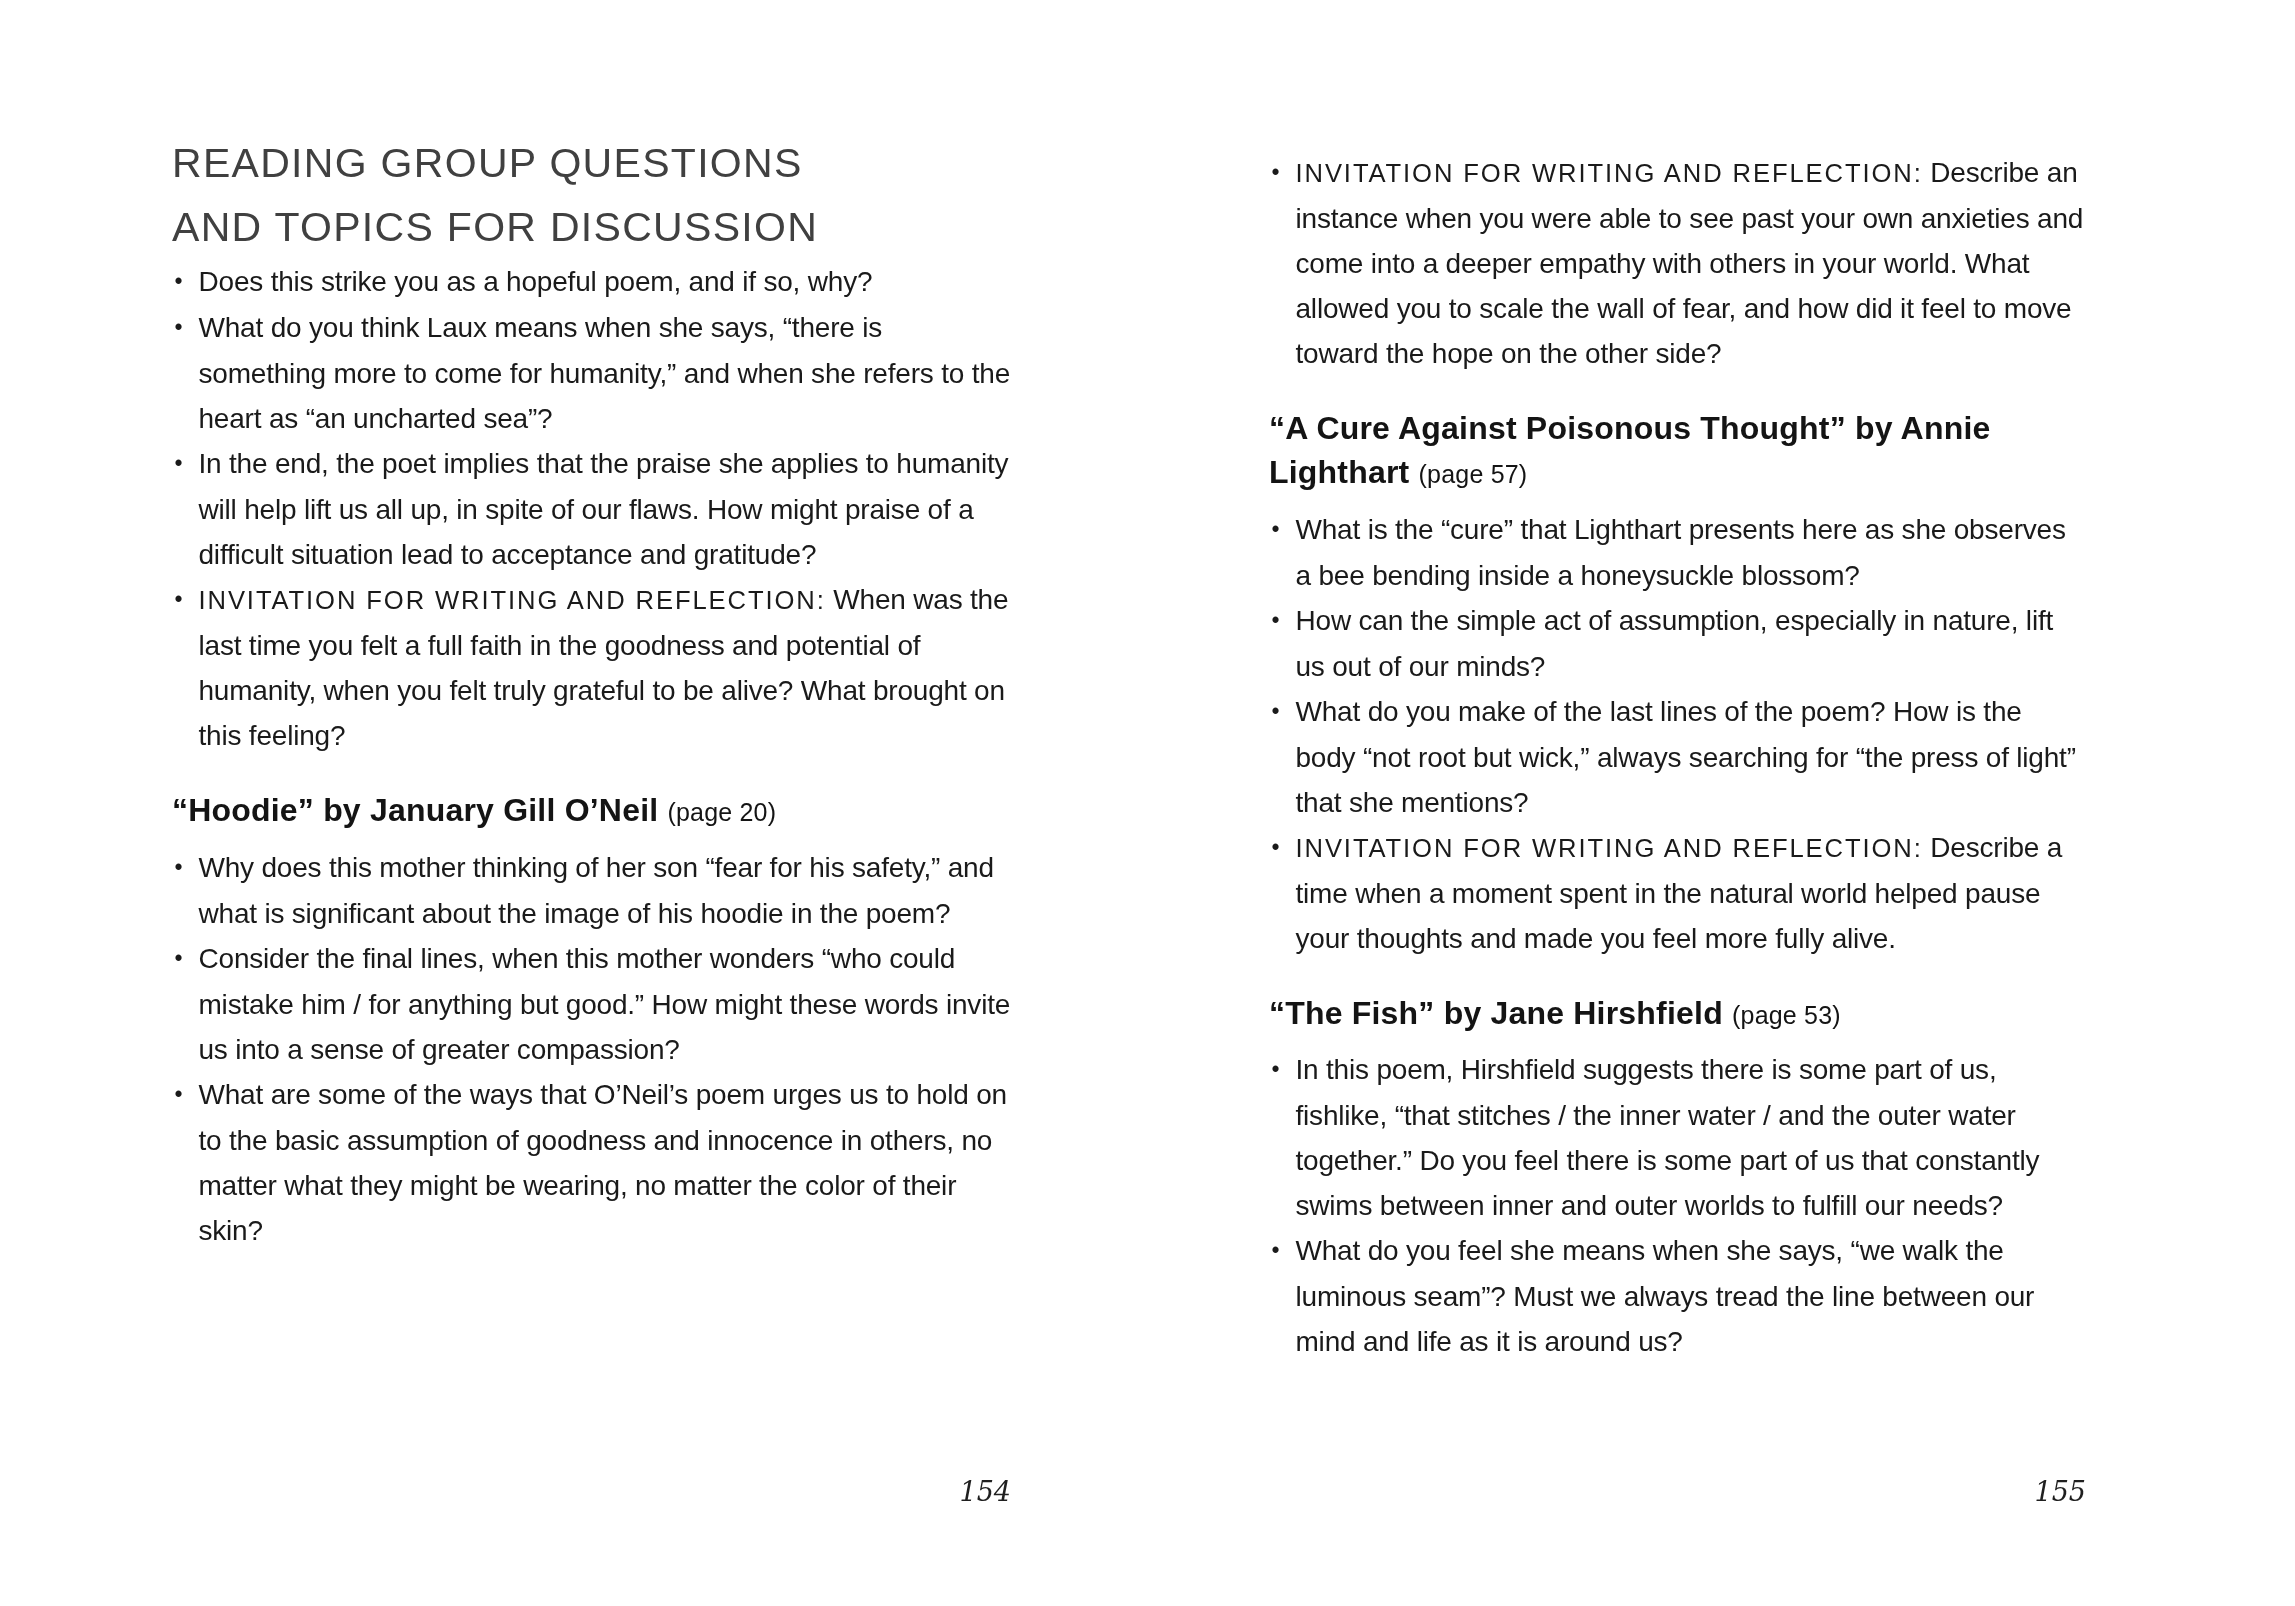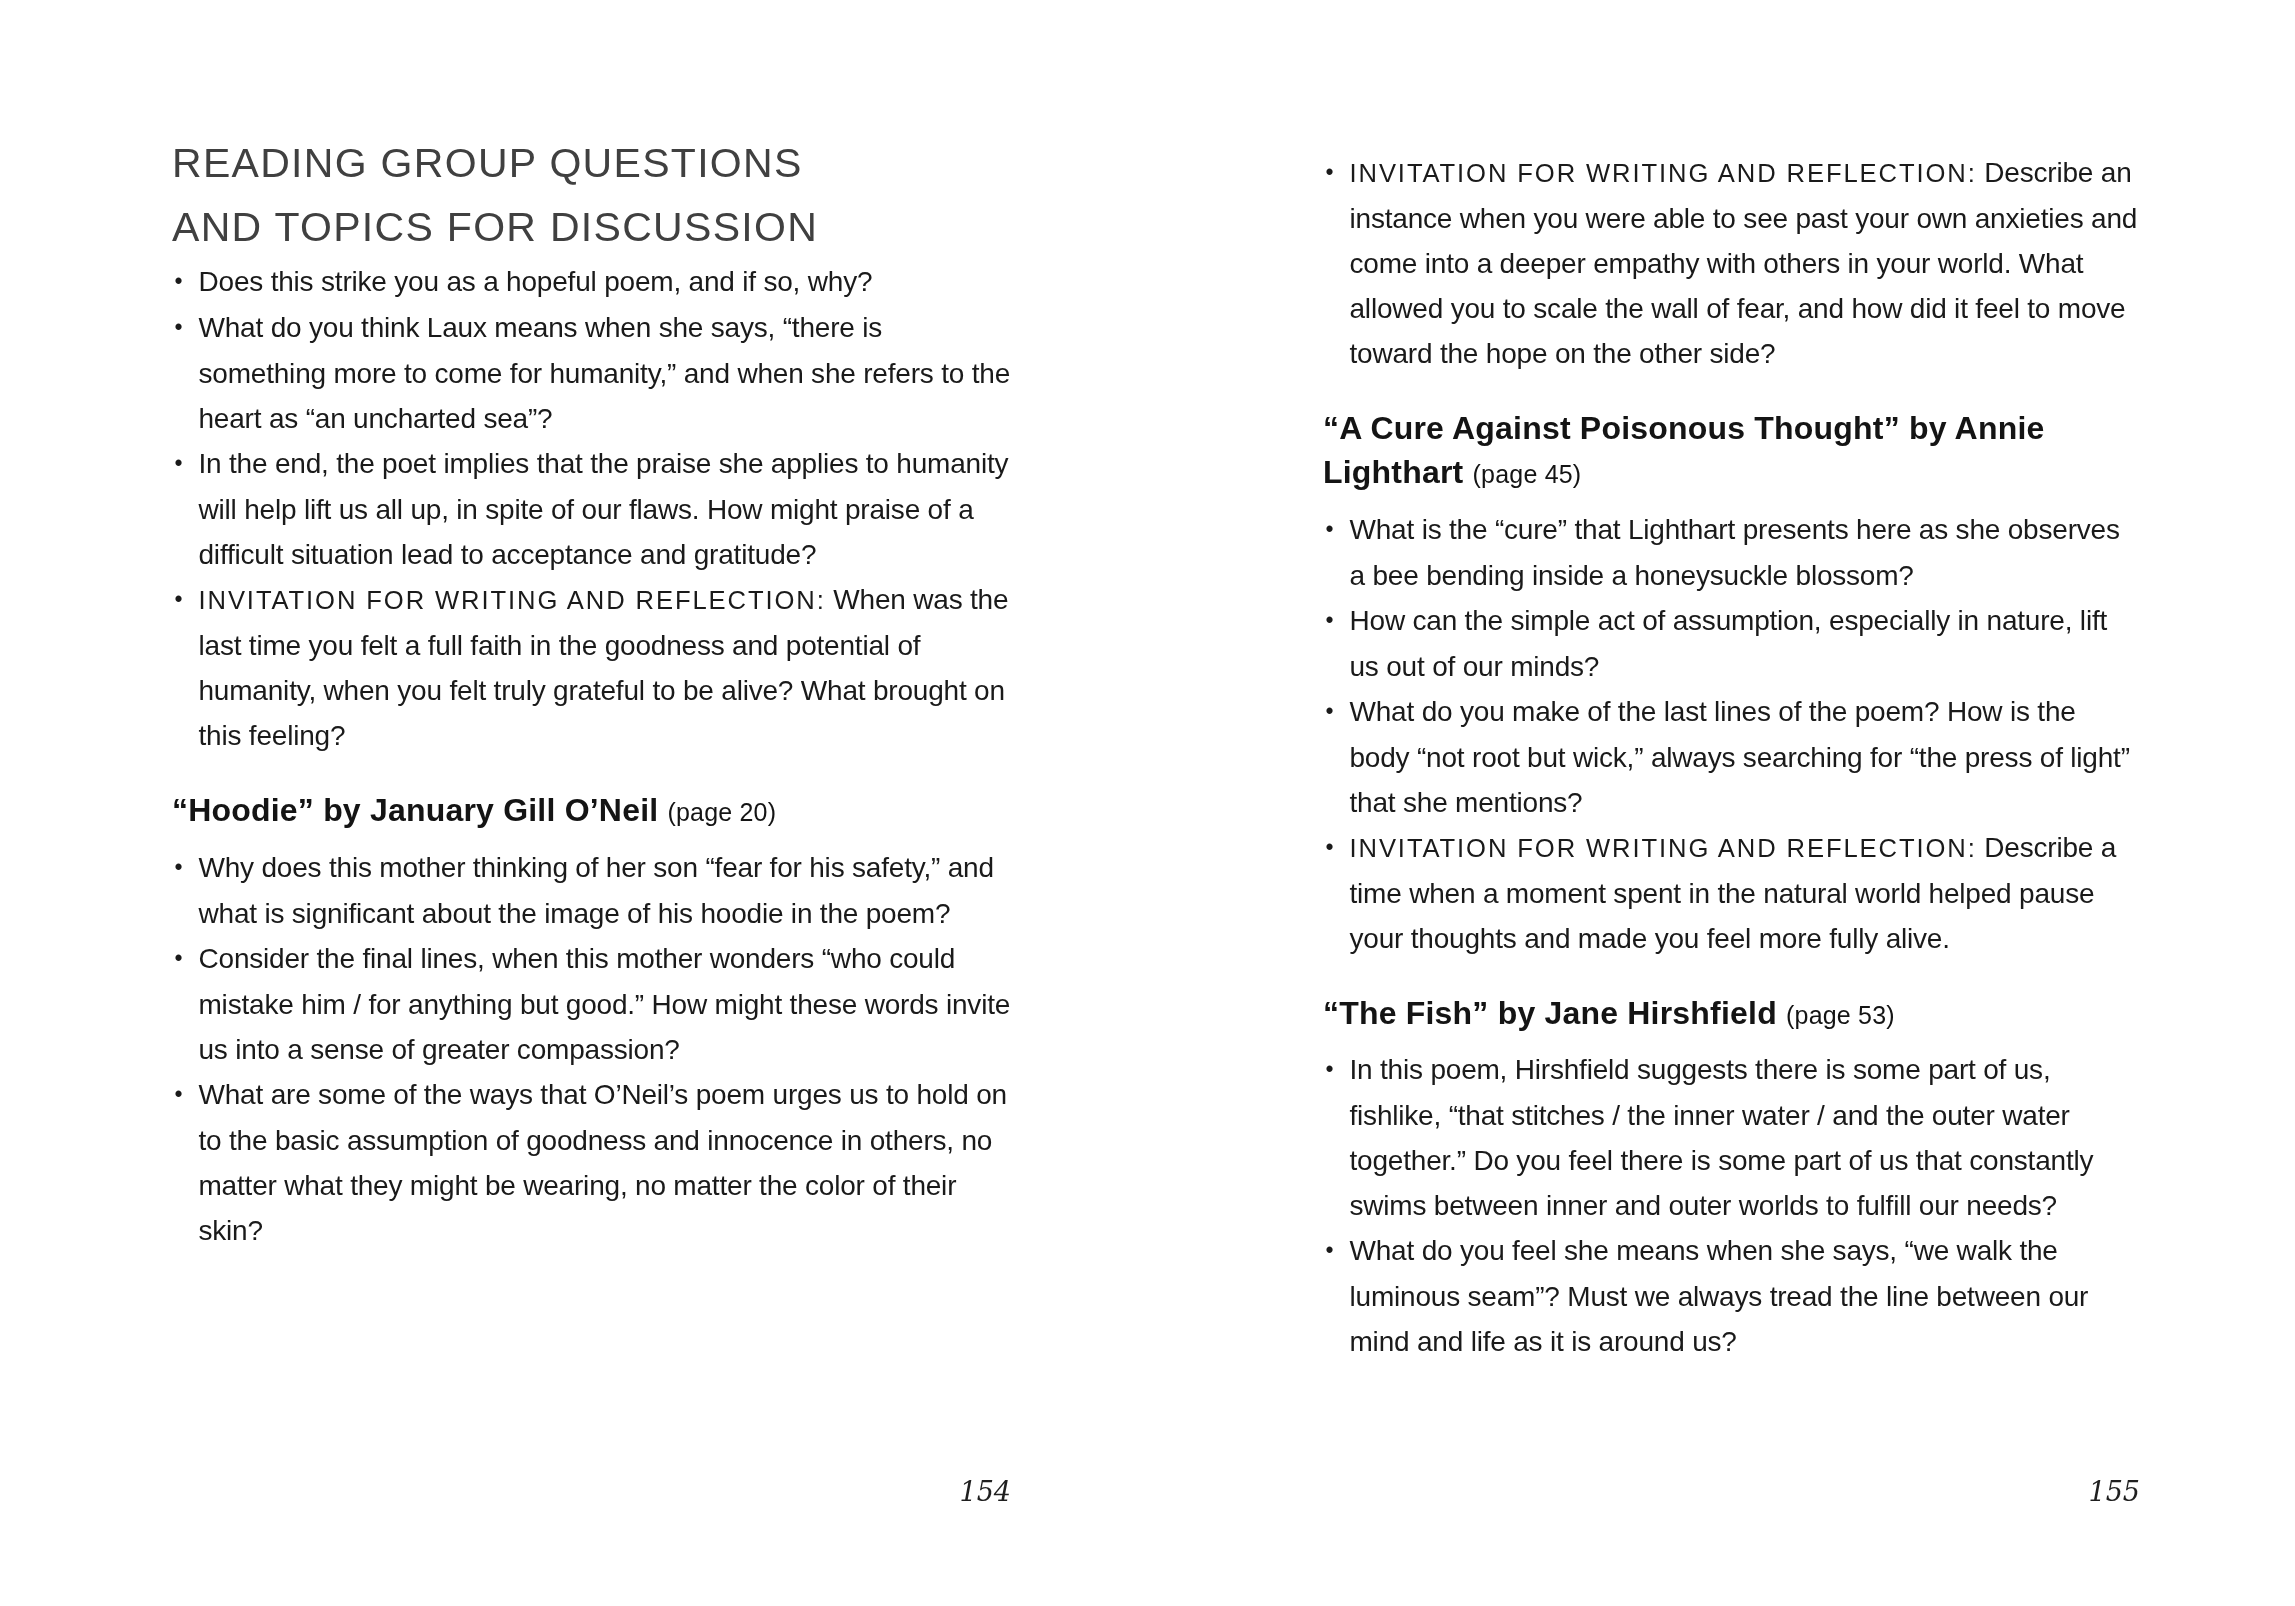--- a/index.html
+++ b/index.html
@@ -14,21 +14,21 @@
     font-family: "Liberation Sans", sans-serif;
     color: #161616;
     overflow: hidden;
   }
   .page {
     position: absolute;
     top: 0;
     height: 1607px;
   }
   .page-left  { left: 172px;  width: 839px; }
-  .page-right { left: 1323px; width: 817px; }
+  .page-right { left: 1269px; width: 817px; }
 
   .book-title {
     margin: 0;
     padding-top: 131px;
     font-size: 41px;
     line-height: 64px;
     font-weight: 400;
     letter-spacing: 1.3px;
     color: #404040;
   }
@@ -142,21 +142,21 @@
 <div class="page page-right">
   <ul class="bullets cont-bullets">
     <li>
       <span class="inv-label">INVITATION FOR WRITING AND REFLECTION:</span>
       <span class="bullet-text">Describe an instance when you were able to see past your own anxieties and come into a deeper empathy with others in your world. What allowed you to scale the wall of fear, and how did it feel to move toward the hope on the other side?</span>
     </li>
   </ul>
 
   <h2 class="section-heading">
     <span>“A Cure Against Poisonous Thought” by Annie Lighthart</span>
-    <span class="page-ref">(page 45)</span>
+    <span class="page-ref">(page 57)</span>
   </h2>
   <ul class="bullets">
     <li>
       <span class="inv-label"></span>
       <span class="bullet-text">What is the “cure” that Lighthart presents here as she observes a bee bending inside a honeysuckle blossom?</span>
     </li>
     <li>
       <span class="inv-label"></span>
       <span class="bullet-text">How can the simple act of assumption, especially in nature, lift us out of our minds?</span>
     </li>

